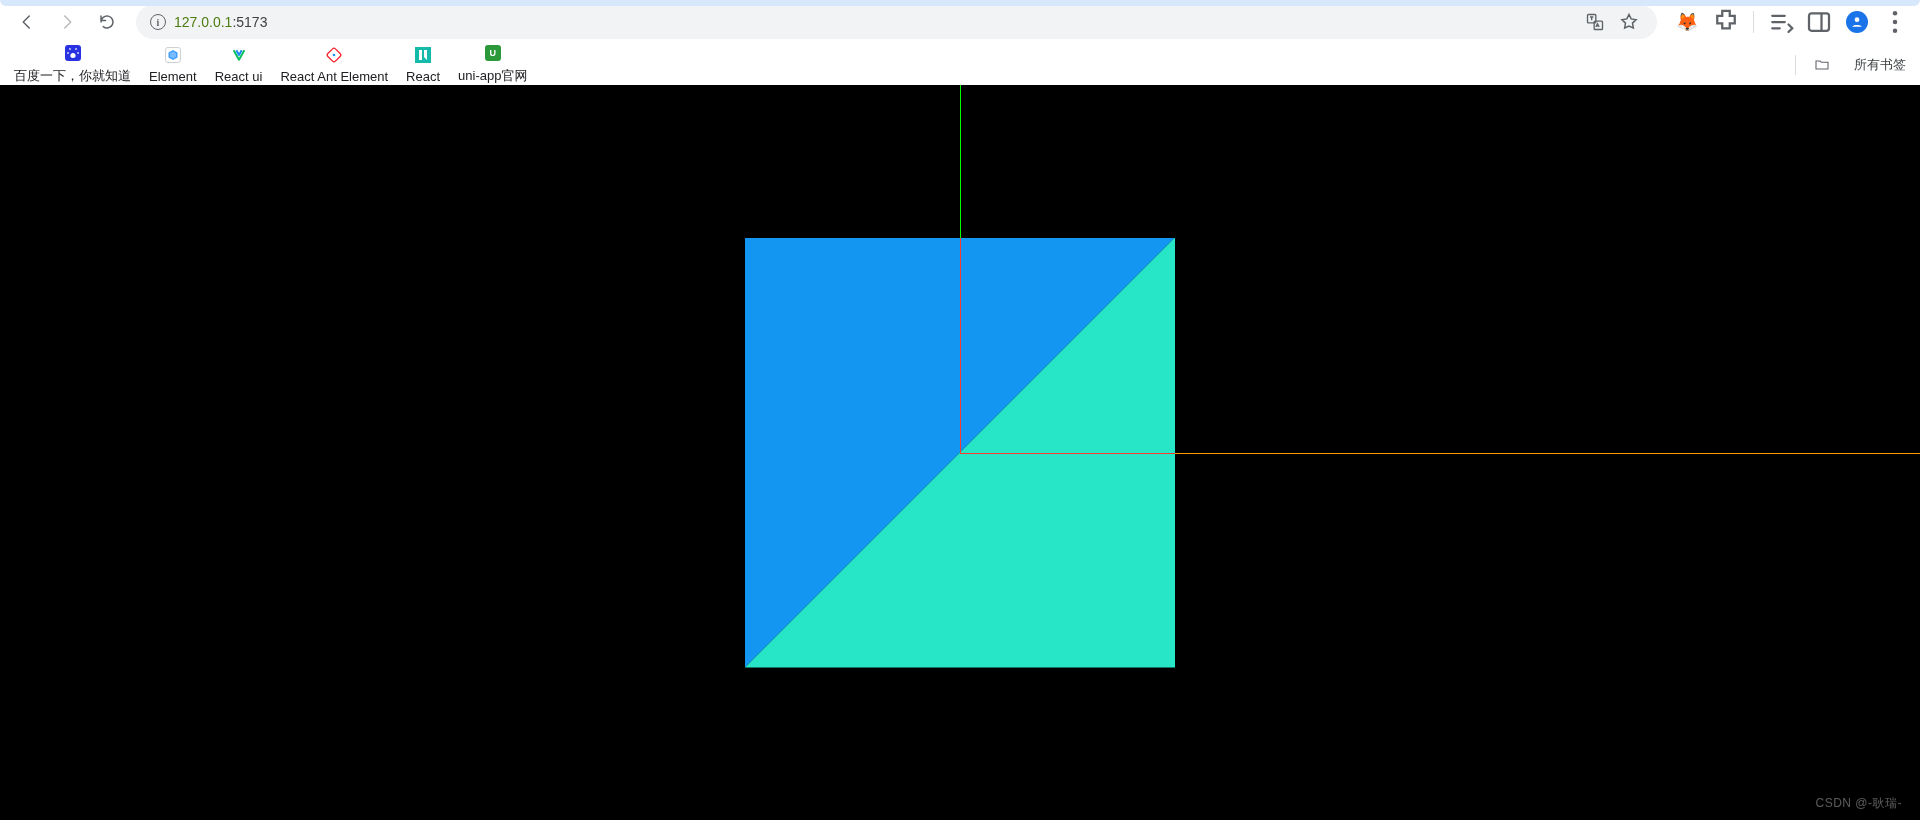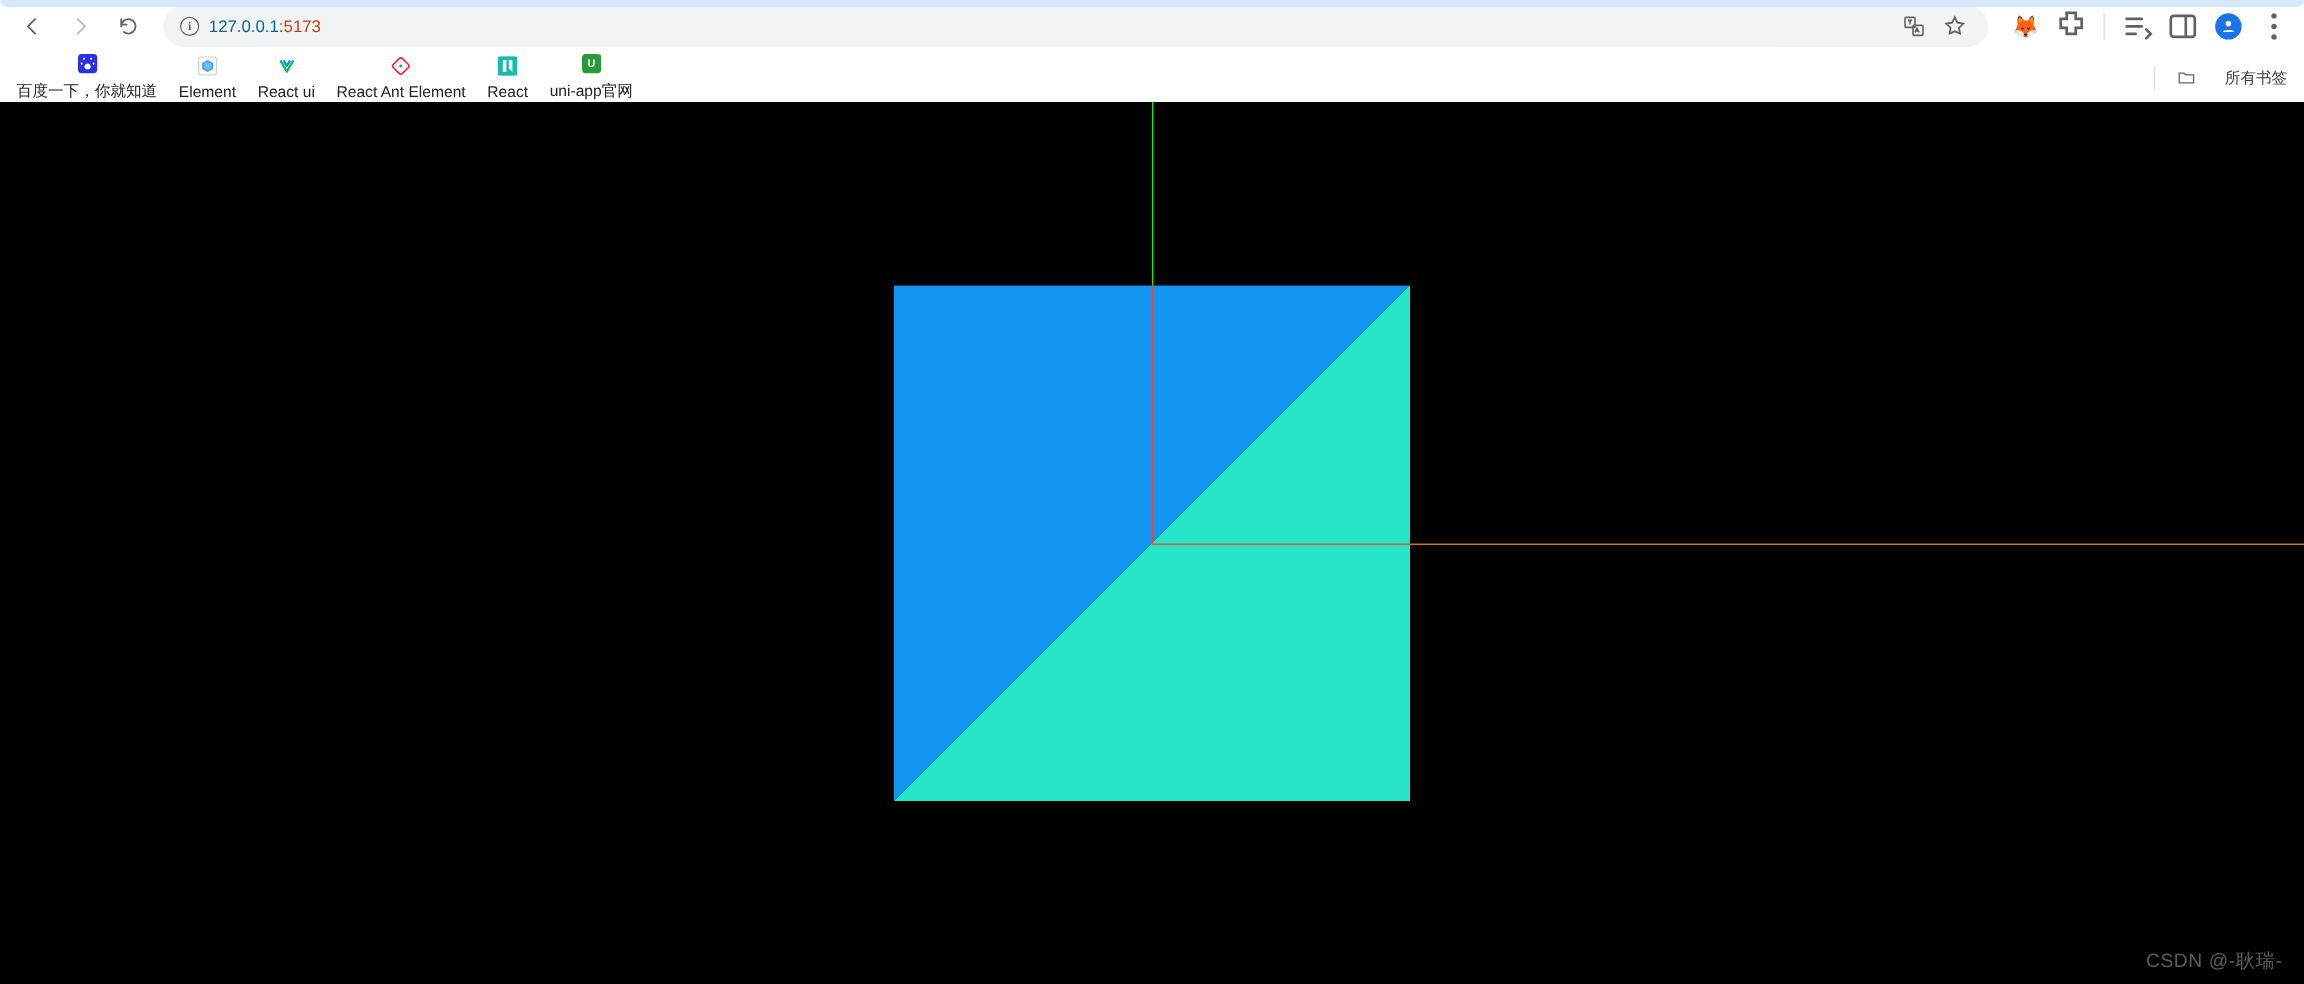--- a/index.html
+++ b/index.html
@@ -49,22 +49,22 @@
   }
   .omnibox .info-icon {
     width: 16px; height: 16px;
     border: 1.5px solid #5f6368;
     border-radius: 50%;
     display: flex; align-items: center; justify-content: center;
     font-size: 10px; font-weight: bold; color: #5f6368;
     font-family: Georgia, serif;
   }
   .omnibox .url-text { flex: 1; }
-  .omnibox .url-host { color: #0369a1; }
-  .omnibox .url-port { color: #c2410c; }
+  .omnibox .url-host { color: #4d7c0f; }
+  .omnibox .url-port { color: #404040; }
   .omni-right {
     display: flex; align-items: center; gap: 14px;
     padding-right: 4px;
     color: #5f6368;
   }
   .omni-right .ic { width: 20px; height: 20px; display:flex; align-items:center; justify-content:center; }
 
   .right-actions {
     display: flex; align-items: center; gap: 8px;
     padding-left: 4px;
@@ -139,21 +139,21 @@
     position:absolute; left:50%; top:0; width:1px; height:50%; background:#ff3b30;
   }
   .box-axis-x {
     position:absolute; left:50%; top:50%; right:0; height:1px; background:#ff3b30;
   }
 
   .watermark {
     position: absolute;
     right: 18px; bottom: 8px;
     color: rgba(255,255,255,.35);
-    font-size: 16px;
+    font-size: 12px;
     letter-spacing: .5px;
   }
 </style>
 </head>
 <body>
 
 <div class="toolbar">
   <div class="nav-btn">
     <svg viewBox="0 0 24 24">
         <path d="M15 4l-8 8 8 8" fill="none" stroke="currentColor" stroke-width="2" stroke-linecap="round" stroke-linejoin="round"></path>

